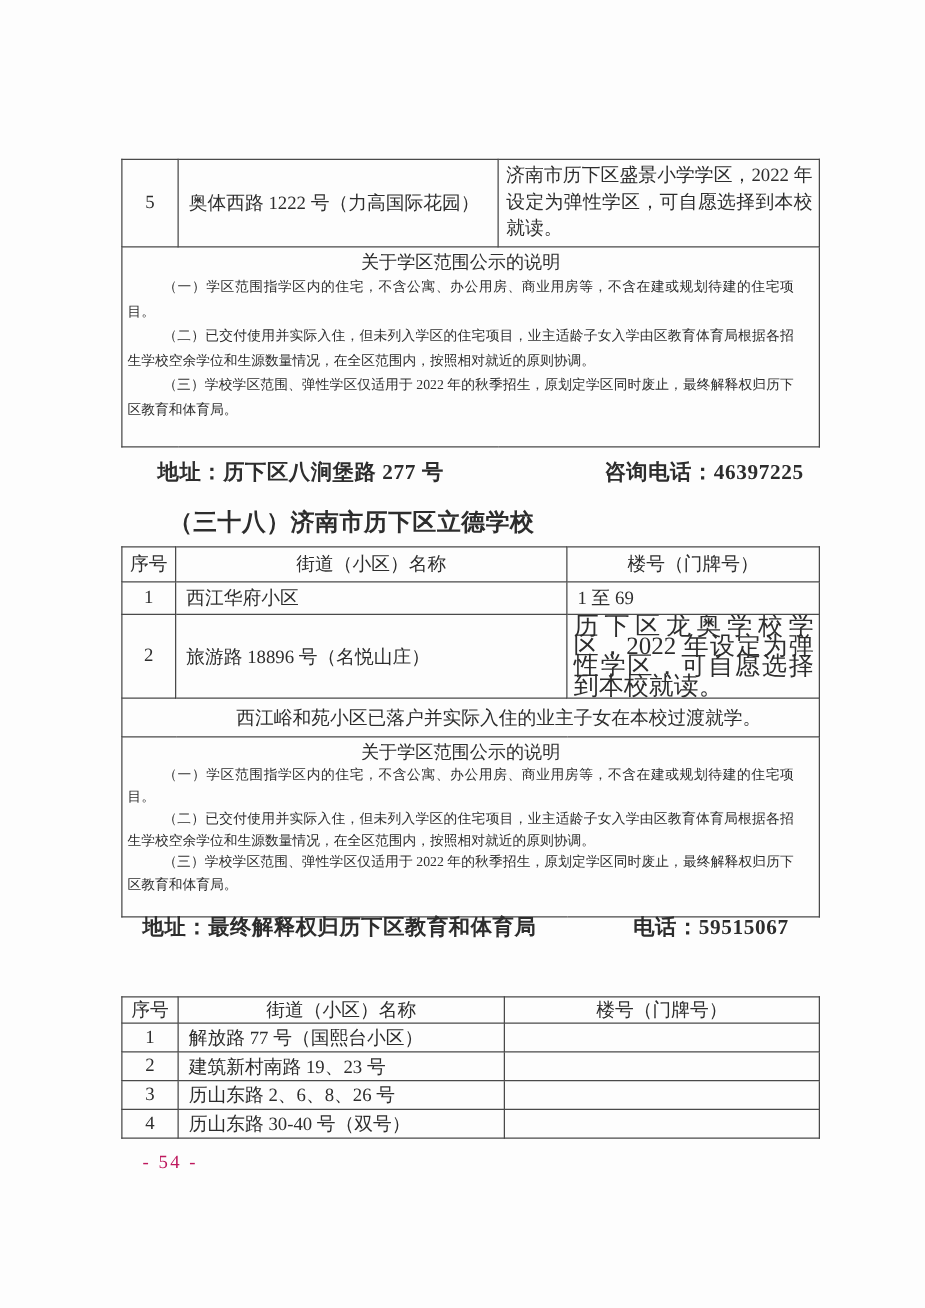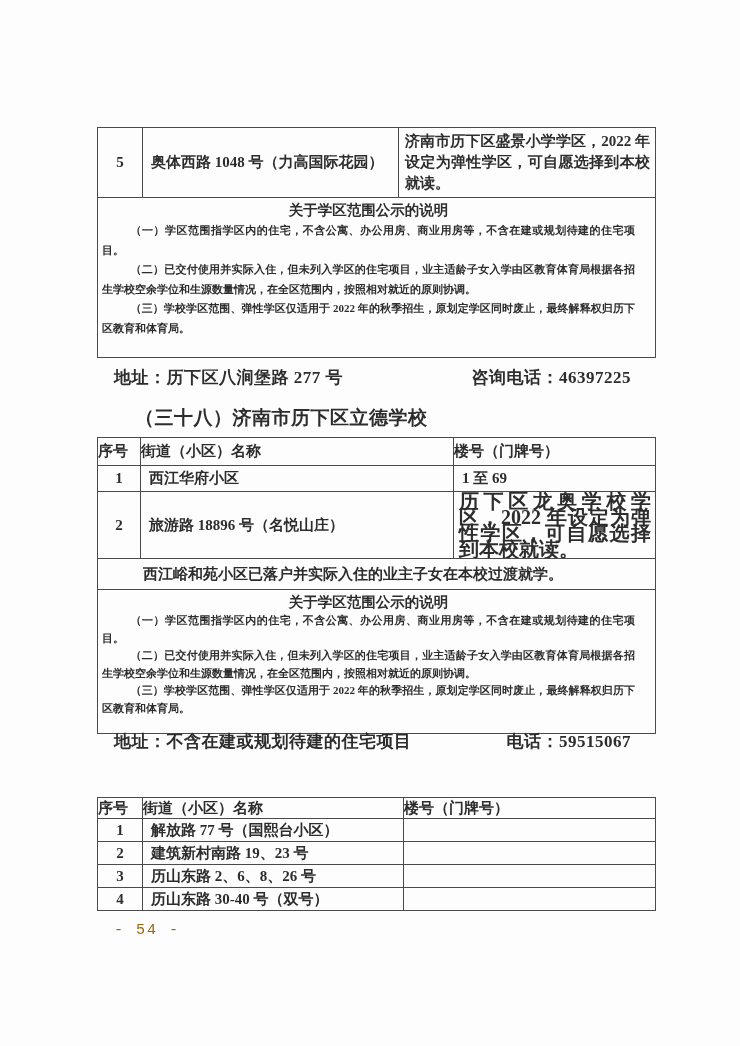--- a/index.html
+++ b/index.html
@@ -1,76 +1,76 @@
 <!DOCTYPE html>
 <html><head>
 <meta charset="utf-8">
 <style>
   html,body{margin:0;padding:0;background:#ffffff;}
   .page{
     position:relative;width:740px;height:1046px;background:#fdfdfd;
     font-family:"Liberation Serif","DejaVu Serif",serif;color:#2d2d2d;overflow:hidden;
   }
   table{border-collapse:collapse;table-layout:fixed;position:absolute;left:97px;width:558px;}
-  td,th{border:1.6px solid #4a4a4a;font-weight:bold;font-size:15px;
+  td,th{border:1.6px solid #4a4a4a;font-weight:normal;font-size:15px;
         overflow:hidden;vertical-align:middle;padding:0;margin-top:40px;}
   .idx{text-align:center;}
   .namecell{text-align:left;padding:1px 6px 1px 8px;}
   .notecell{text-align:left;padding:1px 5px 1px 6px;line-height:21px;text-align:justify;}
-  .hdr{ text-align:left;font-size:15px;}
+  .hdr{ text-align:center;font-size:15px;}
   
   .t1{top:127px;}
   .t1 .r5{height:70px;}
   .t1 .noterow{height:160px;}
   
   .noticecell{vertical-align:top;padding:2px 20px 0 4px;}
   .notice-title{text-align:center;font-size:14.5px;line-height:21px;}
   .notice-p{font-size:11px;line-height:19.5px;text-align:justify;text-indent:2.6em;margin:0;}
   .t2 .notice-title{line-height:20px;}
   .t2 .notice-p{line-height:17.6px;}
   
   .addr{position:absolute;left:114px;width:517px;display:flex;justify-content:space-between;
         font-size:17px;font-weight:700;letter-spacing:0.5px;white-space:nowrap;}
-  .addr1{top:366px;}
+  .addr1{top:366px;margin-left:12px;}
   .addr2{top:730px;}
   
   .sec-title{position:absolute;left:135px;font-size:19px;font-weight:700;letter-spacing:0.5px;}
   .title38{top:405px;}
   .title39{top:767px;}
   
   .t2{top:437px;}
   .t2 .hrow{height:28px;}
   .t2 .r1{height:26px;}
   .t2 .r2{height:59px;}
   .t2 .r2 .notecell{font-size:20px;line-height:16px;padding:1px 4px 1px 5px;}
   .t2 .transrow{height:31px;}
-  .t2 .transcell{text-align:left;padding-left:45px;font-size:15px;}
+  .t2 .transcell{text-align:center;padding-left:45px;font-size:15px;}
   .t2 .noterow{height:144px;}
   
   .t3{top:797px;}
   .t3 .hrow{height:21px;}
   .t3 .drow{height:23px;}
   
-  .pagenum{position:absolute;left:114px;top:922px;font-size:15px;letter-spacing:2px;color:#a16207;font-family:Liberation Mono, monospace;}
+  .pagenum{position:absolute;left:114px;top:922px;font-size:15px;letter-spacing:2px;color:#be185d;}
 </style>
 </head>
 <body>
 
 <div class="page">
 
   <table class="t1">
     <colgroup>
         <col style="width:45px">
         <col style="width:256px">
         <col style="width:257px">
       </colgroup>
     <tbody>
         <tr class="r5">
       <td class="idx">5</td>
-      <td class="namecell">奥体西路 1048 号（力高国际花园）</td>
+      <td class="namecell">奥体西路 1222 号（力高国际花园）</td>
       <td class="notecell">济南市历下区盛景小学学区，2022 年设定为弹性学区，可自愿选择到本校就读。</td>
     </tr>
     <tr class="noterow">
       <td class="noticecell" colspan="3">
         <div class="notice-title">关于学区范围公示的说明</div>
         <p class="notice-p">（一）学区范围指学区内的住宅，不含公寓、办公用房、商业用房等，不含在建或规划待建的住宅项目。</p>
         <p class="notice-p">（二）已交付使用并实际入住，但未列入学区的住宅项目，业主适龄子女入学由区教育体育局根据各招生学校空余学位和生源数量情况，在全区范围内，按照相对就近的原则协调。</p>
         <p class="notice-p">（三）学校学区范围、弹性学区仅适用于 2022 年的秋季招生，原划定学区同时废止，最终解释权归历下区教育和体育局。</p>
       </td>
     </tr>
@@ -114,21 +114,21 @@
         <div class="notice-title">关于学区范围公示的说明</div>
         <p class="notice-p">（一）学区范围指学区内的住宅，不含公寓、办公用房、商业用房等，不含在建或规划待建的住宅项目。</p>
         <p class="notice-p">（二）已交付使用并实际入住，但未列入学区的住宅项目，业主适龄子女入学由区教育体育局根据各招生学校空余学位和生源数量情况，在全区范围内，按照相对就近的原则协调。</p>
         <p class="notice-p">（三）学校学区范围、弹性学区仅适用于 2022 年的秋季招生，原划定学区同时废止，最终解释权归历下区教育和体育局。</p>
       </td>
     </tr>
   </tbody>
     </table>
 
   <div class="addr addr2">
-    <span>地址：不含在建或规划待建的住宅项目</span>
+    <span>地址：最终解释权归历下区教育和体育局</span>
     <span>电话：59515067</span>
   </div>
 
 
   <table class="t3">
     <colgroup>
         <col style="width:45px">
         <col style="width:261px">
         <col style="width:252px">
       </colgroup>

